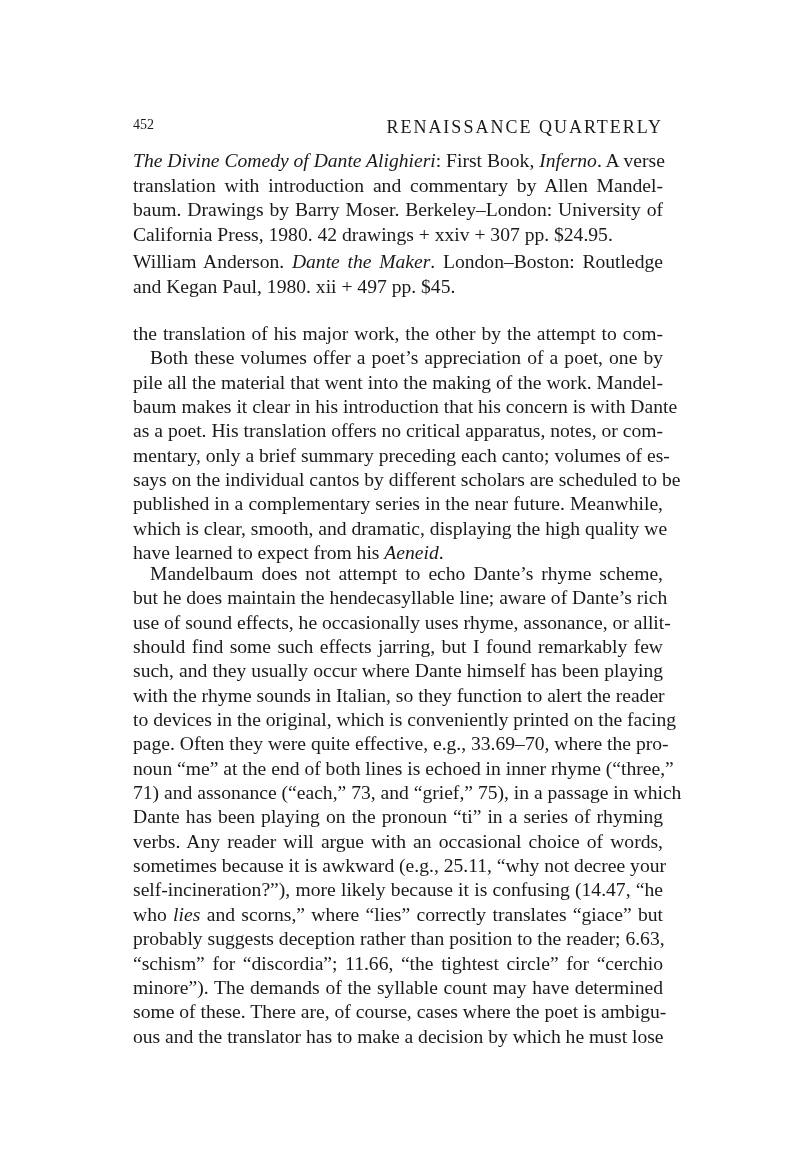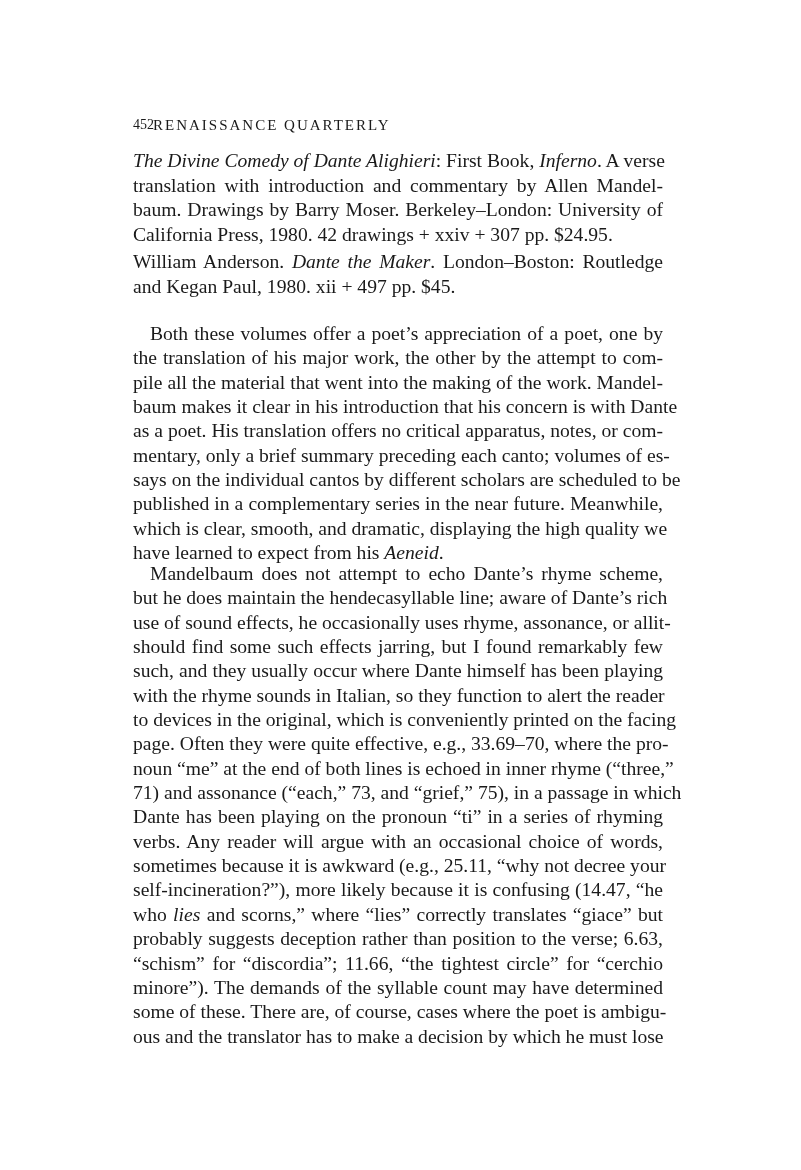--- a/index.html
+++ b/index.html
@@ -1,21 +1,21 @@
 <!DOCTYPE html>
 <html><head>
 <meta charset="utf-8">
 <style>
   html, body { margin: 0; padding: 0; background: #ffffff; }
   body { width: 801px; height: 1170px; position: relative; overflow: hidden;
          font-family: "Liberation Serif", "DejaVu Serif", serif; color: #1a1a1a; }
   .page { position: absolute; left: 0; top: 0; width: 717px; height: 1170px; background: #ffffff; }
   .header { position: absolute; top: 117px; left: 133px; width: 530px; height: 22px; font-size: 14px; }
   .page-num { position: absolute; left: 0; top: 0; font-size: 14px; }
-  .running-title { position: absolute; left: 0; right: 0; top: 0; text-align: left; letter-spacing: 2px; font-size: 15px; padding-left: 20px; }
+  .running-title { position: absolute; left: 0; right: 0; top: 0; text-align: right; letter-spacing: 2px; font-size: 18px; padding-left: 20px; }
   .block { position: absolute; left: 133px; width: 530px; font-size: 19.6px; }
   .line { display: block; height: 24.35px; line-height: 24.35px; white-space: nowrap; text-align: justify; text-align-last: justify; }
   .line.last { text-align-last: left; }
   .line.indent { padding-left: 17px; }
   .citation .line { height: 24.6px; line-height: 24.6px; }
   i { font-style: italic; }
 </style>
 </head>
 <body>
 
@@ -32,22 +32,22 @@
     <span class="line">baum. Drawings by Barry Moser. Berkeley–London: University of</span>
     <span class="line last">California Press, 1980. 42 drawings + xxiv + 307 pp. $24.95.</span>
   </div>
 
   <div class="block citation" style="top:250px;">
     <span class="line"><span>William Anderson. </span><i>Dante the Maker</i><span>. London–Boston: Routledge</span></span>
     <span class="line last">and Kegan Paul, 1980. xii + 497 pp. $45.</span>
   </div>
 
   <div class="block" style="top:322px;">
+    <span class="line">the translation of his major work, the other by the attempt to com-</span>
     <span class="line indent">Both these volumes offer a poet’s appreciation of a poet, one by</span>
-    <span class="line">the translation of his major work, the other by the attempt to com-</span>
     <span class="line">pile all the material that went into the making of the work. Mandel-</span>
     <span class="line">baum makes it clear in his introduction that his concern is with Dante</span>
     <span class="line">as a poet. His translation offers no critical apparatus, notes, or com-</span>
     <span class="line">mentary, only a brief summary preceding each canto; volumes of es-</span>
     <span class="line">says on the individual cantos by different scholars are scheduled to be</span>
     <span class="line">published in a complementary series in the near future. Meanwhile,</span>
     <span class="line">which is clear, smooth, and dramatic, displaying the high quality we</span>
     <span class="line last"><span>have learned to expect from his </span><i>Aeneid</i><span>.</span></span>
   </div>
 
@@ -60,20 +60,20 @@
     <span class="line">with the rhyme sounds in Italian, so they function to alert the reader</span>
     <span class="line">to devices in the original, which is conveniently printed on the facing</span>
     <span class="line">page. Often they were quite effective, e.g., 33.69–70, where the pro-</span>
     <span class="line">noun “me” at the end of both lines is echoed in inner rhyme (“three,”</span>
     <span class="line">71) and assonance (“each,” 73, and “grief,” 75), in a passage in which</span>
     <span class="line">Dante has been playing on the pronoun “ti” in a series of rhyming</span>
     <span class="line">verbs. Any reader will argue with an occasional choice of words,</span>
     <span class="line">sometimes because it is awkward (e.g., 25.11, “why not decree your</span>
     <span class="line">self-incineration?”), more likely because it is confusing (14.47, “he</span>
     <span class="line">who <i>lies</i> and scorns,” where “lies” correctly translates “giace” but</span>
-    <span class="line">probably suggests deception rather than position to the verse; 6.63,</span>
+    <span class="line">probably suggests deception rather than position to the reader; 6.63,</span>
     <span class="line">“schism” for “discordia”; 11.66, “the tightest circle” for “cerchio</span>
     <span class="line">minore”). The demands of the syllable count may have determined</span>
     <span class="line">some of these. There are, of course, cases where the poet is ambigu-</span>
     <span class="line">ous and the translator has to make a decision by which he must lose</span>
   </div>
 
 </div>
 
 </body></html>

